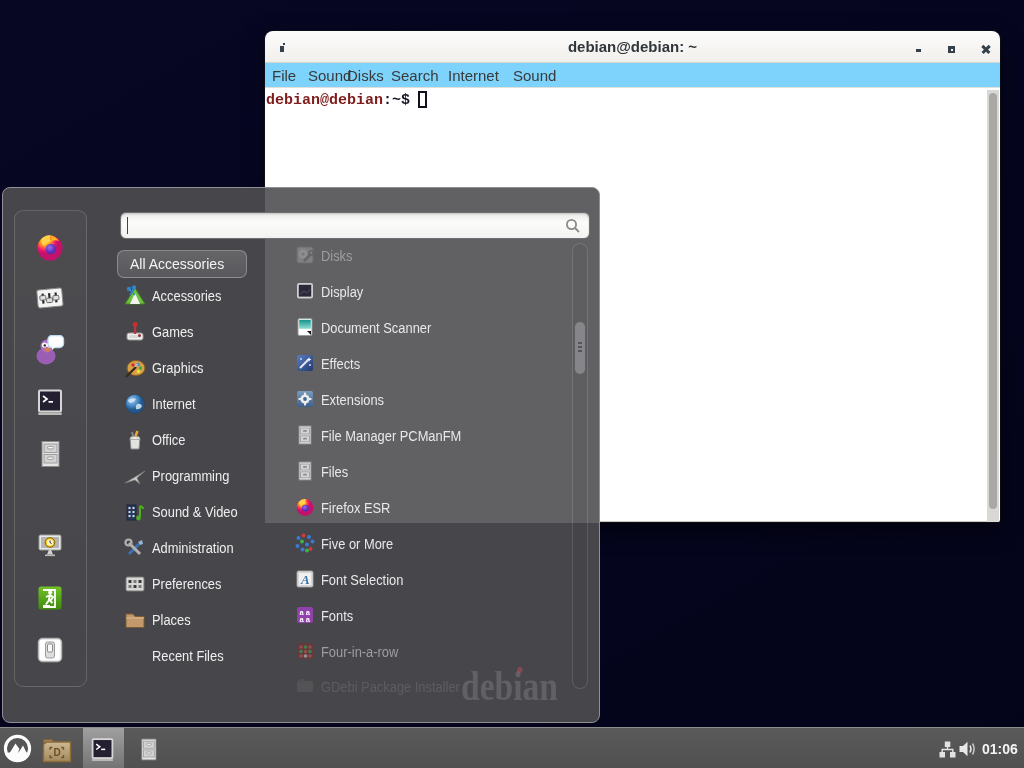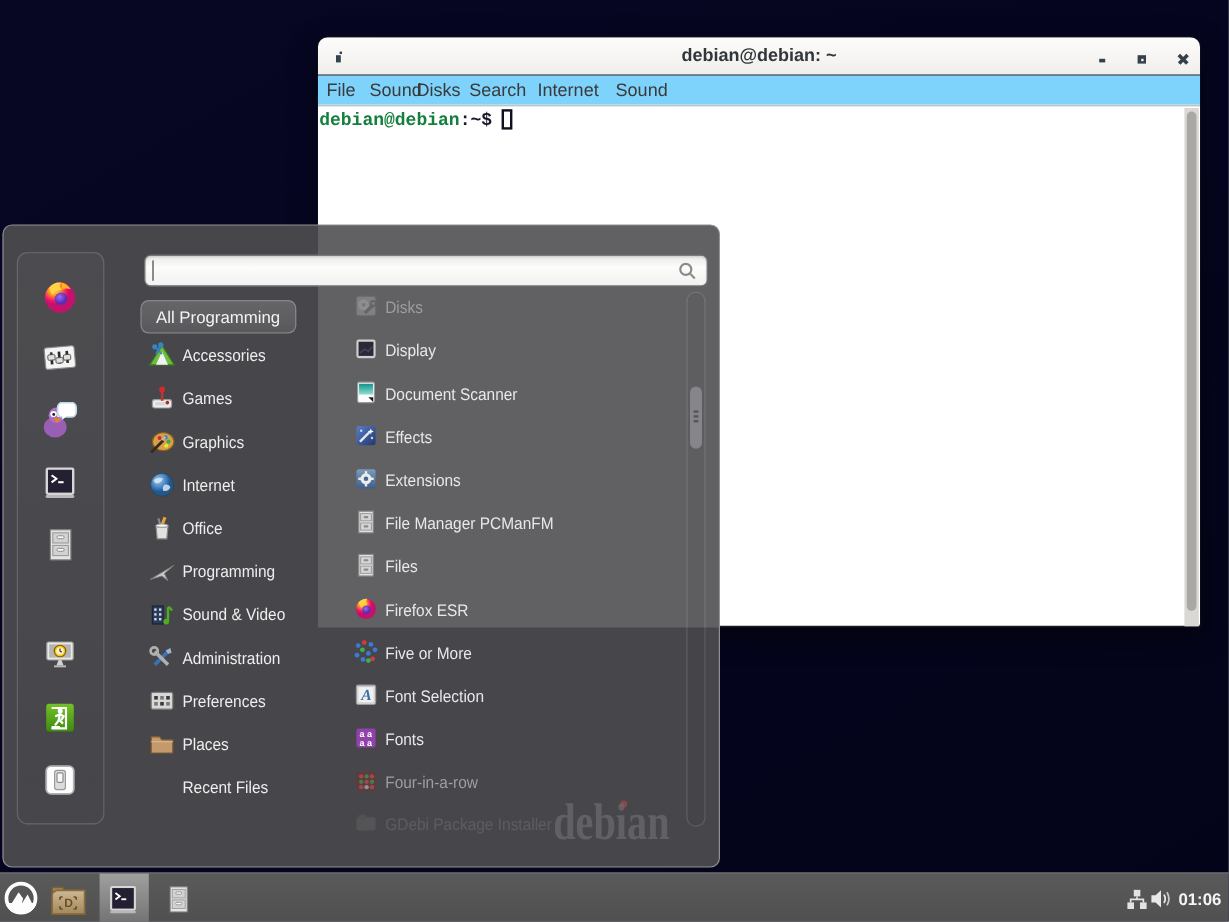--- a/index.html
+++ b/index.html
@@ -30,21 +30,21 @@
   #bclose:before { transform:rotate(45deg); }
   #bclose:after { transform:rotate(-45deg); }
   #menubar { position:absolute; left:0; top:32px; width:735px; height:25px;
           background:#7dd3fc; border-bottom:1px solid #e2dfd9; }
   .mitem { position:absolute; top:4px; font-size:15px; color:#3a3a3a; }
   #tcontent { position:absolute; left:0; top:57px; width:735px; height:434px;
           background:#ffffff; border-radius:0 0 2px 2px; border-top:1px solid #fff;
           border-bottom:1.5px solid #c9c6c1; }
   #prompt { position:absolute; left:1px; top:3px; font-family:"Liberation Mono", monospace;
           font-weight:bold; font-size:15px; color:#18182a; white-space:pre; }
-  #prompt b { color:#15803d; }
+  #prompt b { color:#7f1d1d; }
   #cursor { position:absolute; left:153px; top:2px; width:9px; height:17px;
           border:2px solid #10101e; }
   #tscroll { position:absolute; right:1px; top:1px; width:12px; height:432px; background:#d9d8d5; }
   #thandle { position:absolute; right:3px; top:4px; width:8px; height:416px;
           background:#aaa8a4; border-radius:4px; }
 
   
   #menu { position:absolute; left:2px; top:187px; width:598px; height:536px;
           background:#47474b; border:1px solid #8f8f96; border-radius:8px; }
   #shine { position:absolute; left:262px; top:0; width:334px; height:335px;
@@ -203,21 +203,21 @@
       <rect x="12.5" y="9" width="5" height="8" rx="1" fill="#f8f8f8" stroke="#8a8a8a"></rect>
     </svg>
 
   <div id="search">
       <div id="caret"></div>
     <svg style="position:absolute;right:8px;top:5px" width="16" height="16" viewBox="0 0 16 16">
       <circle cx="6.5" cy="6.5" r="4.6" fill="none" stroke="#8a8a8a" stroke-width="1.8"></circle>
       <line x1="10" y1="10" x2="14" y2="14" stroke="#8a8a8a" stroke-width="1.8"></line>
     </svg>
   </div>
-  <div id="allapps">All Programming</div>
+  <div id="allapps">All Accessories</div>
 
   <div class="crow" style="top:95.5px">
       <svg width="24" height="24" viewBox="0 0 24 24">
         <polygon points="2,20 12,4 22,20" fill="#6fbf3f" stroke="#3f7f1f" stroke-width="1"></polygon>
         <polygon points="7,20 12,9 17,20" fill="#f2f2f2"></polygon>
         <circle cx="6" cy="5" r="2.2" fill="#3584c4"></circle>
         <circle cx="11" cy="3.5" r="2.2" fill="#3584c4"></circle>
         <line x1="6" y1="5" x2="12" y2="11" stroke="#3584c4" stroke-width="1.4"></line>
         <line x1="11" y1="3.5" x2="7" y2="11" stroke="#3584c4" stroke-width="1.4"></line>
       </svg>

